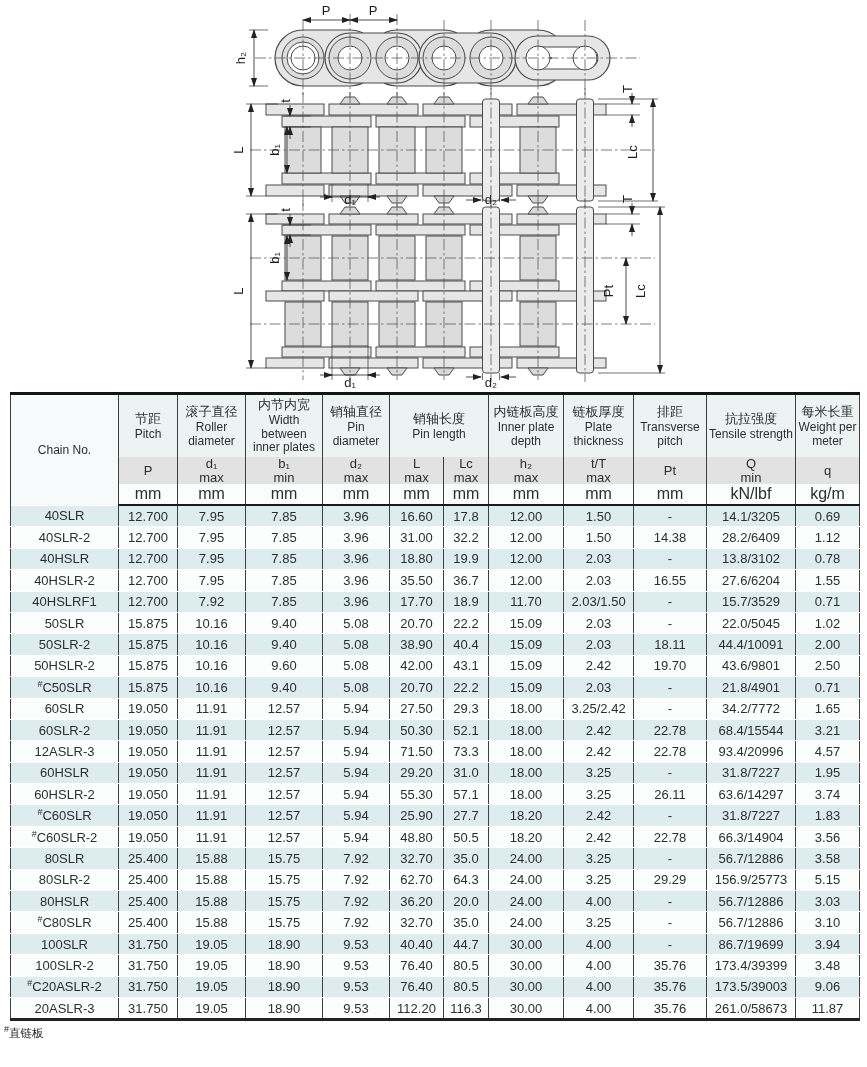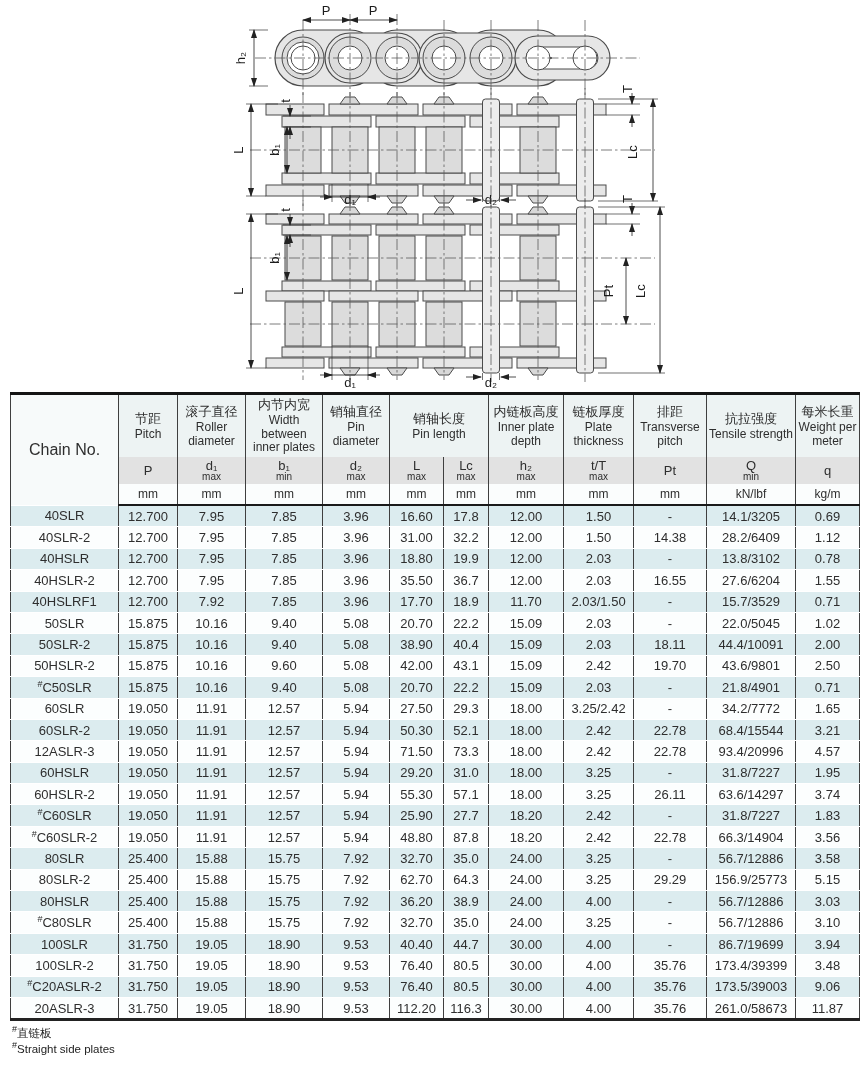--- a/index.html
+++ b/index.html
@@ -14,31 +14,31 @@
   .dim{stroke:#222;stroke-width:0.8;fill:none;}
   .ext{stroke:#333;stroke-width:0.7;fill:none;}
   .outline{fill:#e6e6e6;stroke:#4a4a4a;stroke-width:1.2;}
   .hole{fill:#ffffff;stroke:#4a4a4a;stroke-width:1;}
 
   table.spec{border-collapse:collapse;table-layout:fixed;width:849px;margin:2px 0 0 10px;
     border-top:3px solid #141414;border-bottom:3px solid #222;}
   table.spec th,table.spec td{border-left:1px solid #3f3f3f;border-right:1px solid #3f3f3f;
     text-align:center;vertical-align:middle;font-weight:normal;padding:0 1px;overflow:hidden;}
   thead tr.h1 th{background:var(--band1,#edf3f3);height:62px;}
-  thead tr.h1 th.chain-h{background:#f7fafa;font-size:16px;}
+  thead tr.h1 th.chain-h{background:#f7fafa;font-size:12px;}
   thead tr.h2 td{background:var(--band2,#e2e2e2);height:27px;font-size:13px;line-height:1.05;}
-  thead tr.h3 td{background:#fbfdfd;height:20px;font-size:12px;border-bottom:2px solid #1a1a1a;}
+  thead tr.h3 td{background:#fbfdfd;height:20px;font-size:16px;border-bottom:2px solid #1a1a1a;}
   .cn{font-size:13px;line-height:1.25;}
   .en{font-size:12px;line-height:1.12;margin-top:1px;}
-  .sub{font-size:10px;line-height:1;}
+  .sub{font-size:13px;line-height:1;}
   tbody td{height:20.4px;font-size:13px;border-top:1px solid #ffffff;border-bottom:1px solid #ffffff;}
   tbody tr:nth-child(odd){background:var(--stripe,#dcecef);}
   tbody tr:nth-child(even){background:#fcfefe;}
   tbody td sup, .fnote sup{font-size:9px;vertical-align:super;line-height:0;}
-  .fnote{margin:4px 0 0 12px;font-size:11.5px;color:#222;line-height:1.4;}
+  .fnote{margin:4px 0 0 4px;font-size:11.5px;color:#222;line-height:1.4;}
 </style>
 </head>
 <body>
 
 <div class="diagram-wrap">
 <svg width="867" height="390" viewBox="0 0 867 390">
   <defs>
     <marker id="ae" markerWidth="9" markerHeight="8" refX="8" refY="3" orient="auto" markerUnits="userSpaceOnUse">
       <path d="M0 0L9 3L0 6z" fill="#222"></path>
     </marker>
@@ -610,21 +610,21 @@
         <td>31.8/7227</td>
         <td>1.83</td>
       </tr>
       <tr>
         <td><sup>#</sup>C60SLR-2</td>
         <td>19.050</td>
         <td>11.91</td>
         <td>12.57</td>
         <td>5.94</td>
         <td>48.80</td>
-        <td>87.8</td>
+        <td>50.5</td>
         <td>18.20</td>
         <td>2.42</td>
         <td>22.78</td>
         <td>66.3/14904</td>
         <td>3.56</td>
       </tr>
       <tr>
         <td>80SLR</td>
         <td>25.400</td>
         <td>15.88</td>
@@ -652,21 +652,21 @@
         <td>156.9/25773</td>
         <td>5.15</td>
       </tr>
       <tr>
         <td>80HSLR</td>
         <td>25.400</td>
         <td>15.88</td>
         <td>15.75</td>
         <td>7.92</td>
         <td>36.20</td>
-        <td>38.9</td>
+        <td>20.0</td>
         <td>24.00</td>
         <td>4.00</td>
         <td>-</td>
         <td>56.7/12886</td>
         <td>3.03</td>
       </tr>
       <tr>
         <td><sup>#</sup>C80SLR</td>
         <td>25.400</td>
         <td>15.88</td>
@@ -734,14 +734,13 @@
         <td>4.00</td>
         <td>35.76</td>
         <td>261.0/58673</td>
         <td>11.87</td>
       </tr>
     </tbody>
 </table>
 
 <div class="fnote">
   <div><sup>#</sup><span>直链板</span></div>
-  <div><sup>#</sup><span>Straight side plates</span></div>
 </div>
 
 </body></html>

